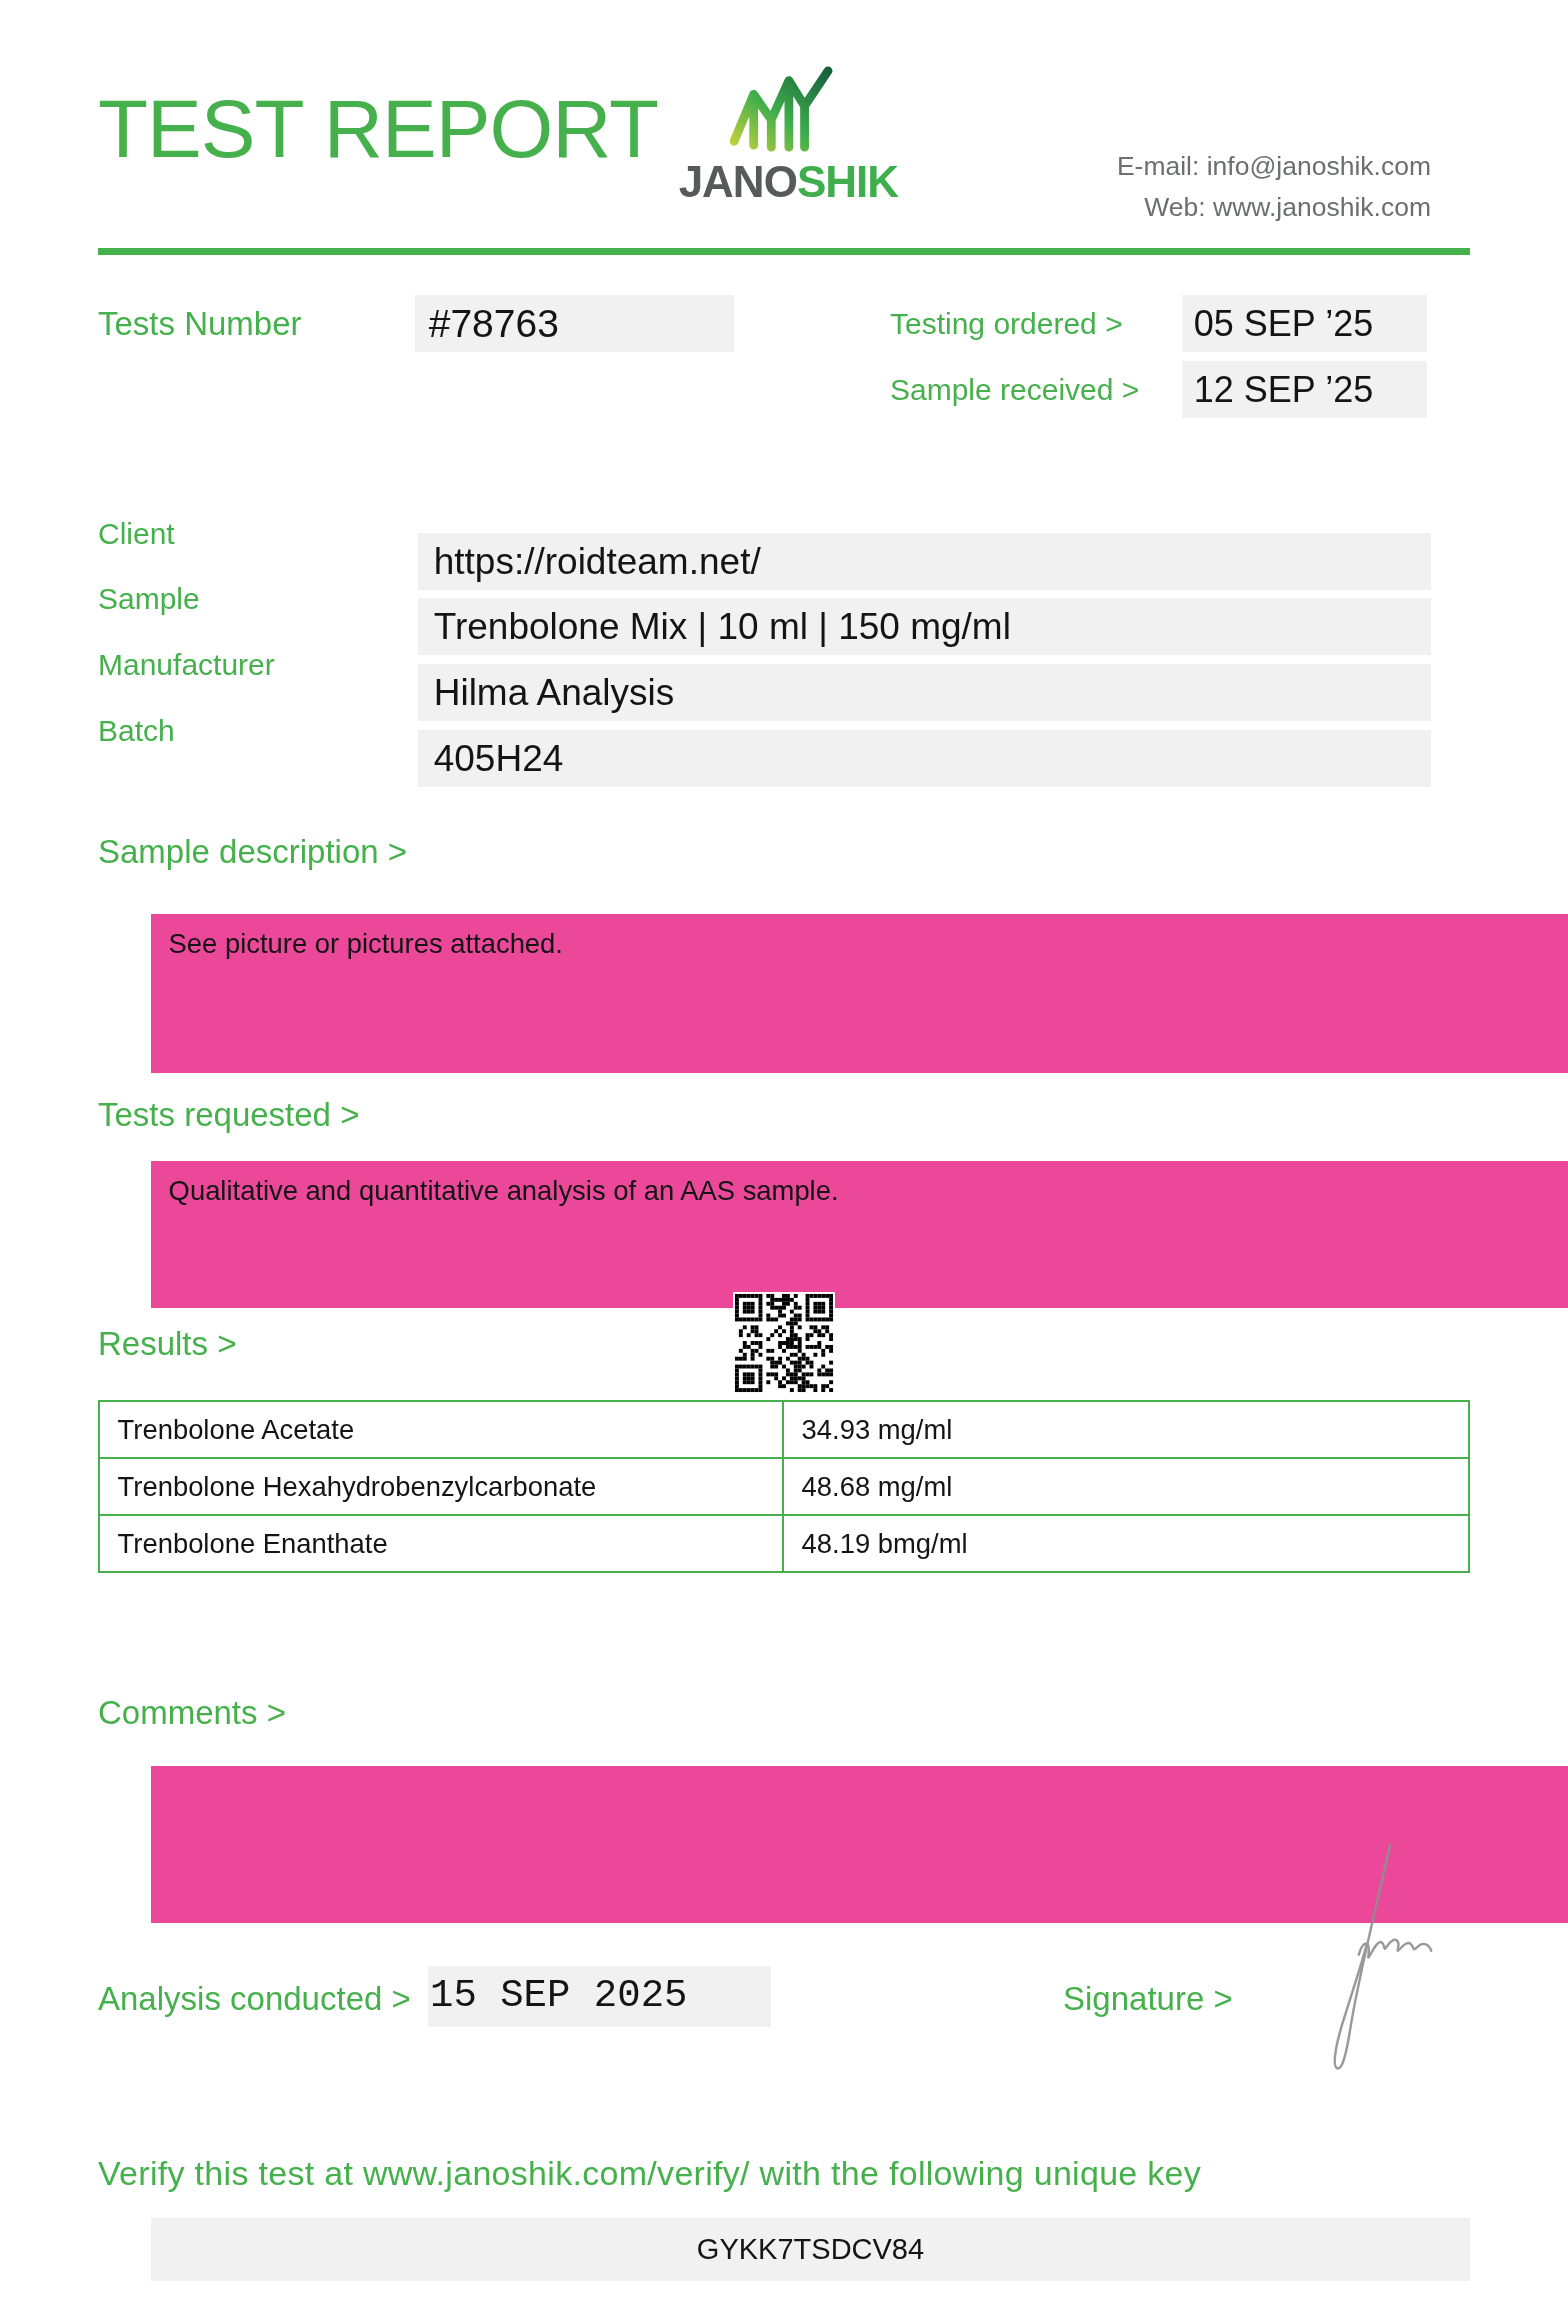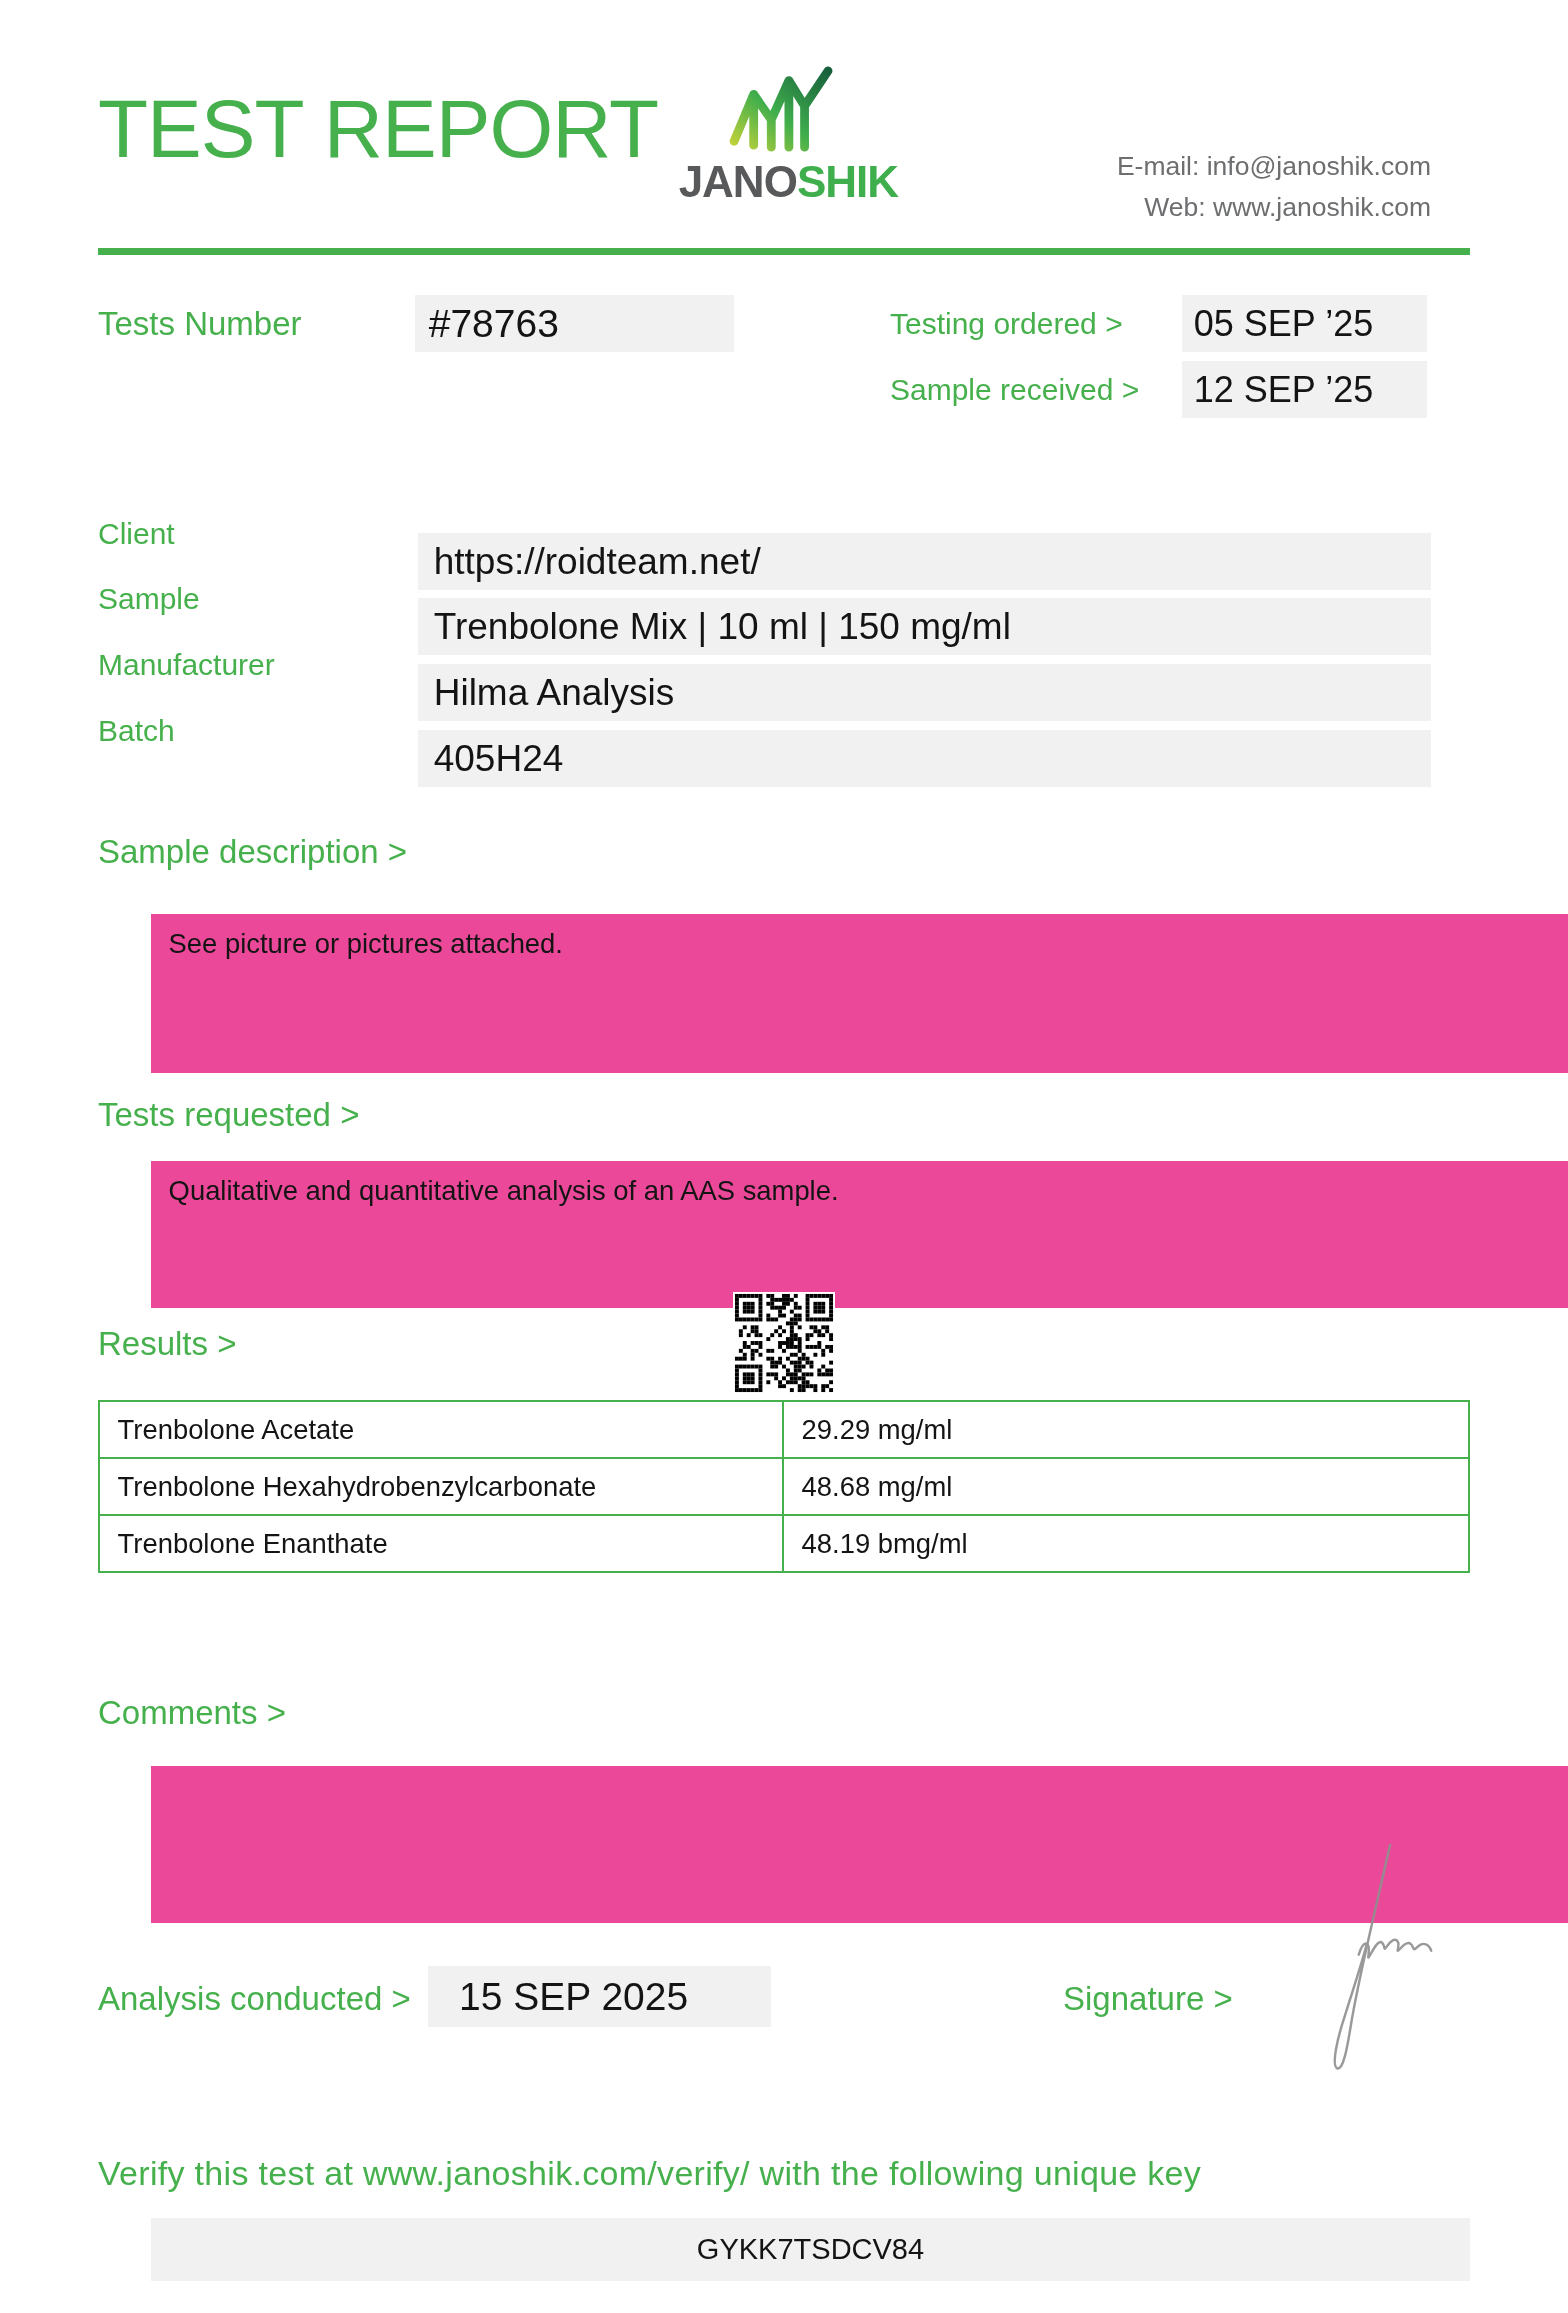--- a/index.html
+++ b/index.html
@@ -57,21 +57,21 @@
     border:2.9px solid #45b04c; height:57px; font-size:27.4px; color:#141414;
     padding:0 0 0 17.6px; background:#ffffff;
   }
   .results-table td.c1 { width:684px; }
 
   .qr-wrap { left:733px; top:1292px; width:102px; height:102px; background:#ffffff; }
 
   
   .analysis-label { left:98px; top:1968px; line-height:61px; font-size:33px; }
   .analysis-box   { left:428px; top:1966px; width:343px; height:61px; }
-  .analysis-box .val { font-size:39px; line-height:61px; padding-left:31px; display:block; }
+  .analysis-box .val { font-size:39px; line-height:61px; padding-left:2px; display:block;font-family:Liberation Mono, monospace; }
   .signature-label{ left:1063px; top:1968px; line-height:61px; font-size:33px; }
   .signature-svg  { left:1296px; top:1839px; }
 
   .verify-heading { left:98px; top:2154px; width:1372px; font-size:34px; color:#45b04c; letter-spacing:0.3px; white-space:nowrap; }
   .key-box { left:151px; top:2218px; width:1319px; height:63px; text-align:center; }
   .key-box .val { font-size:29px; line-height:63px; }
 </style>
 </head>
 <body>
 
@@ -446,21 +446,21 @@
           <rect x="96" y="96" width="4" height="4"></rect>
         </g>
     </svg>
   </div>
 
   <div class="abs section-heading" style="top:1325px">Results &gt;</div>
   <table class="abs results-table">
     <tbody>
         <tr>
       <td class="c1">Trenbolone Acetate</td>
-      <td>29.29 mg/ml</td>
+      <td>34.93 mg/ml</td>
     </tr>
     <tr>
       <td class="c1">Trenbolone Hexahydrobenzylcarbonate</td>
       <td>48.68 mg/ml</td>
     </tr>
     <tr>
       <td class="c1">Trenbolone Enanthate</td>
       <td>48.19 bmg/ml</td>
     </tr>
   </tbody>

